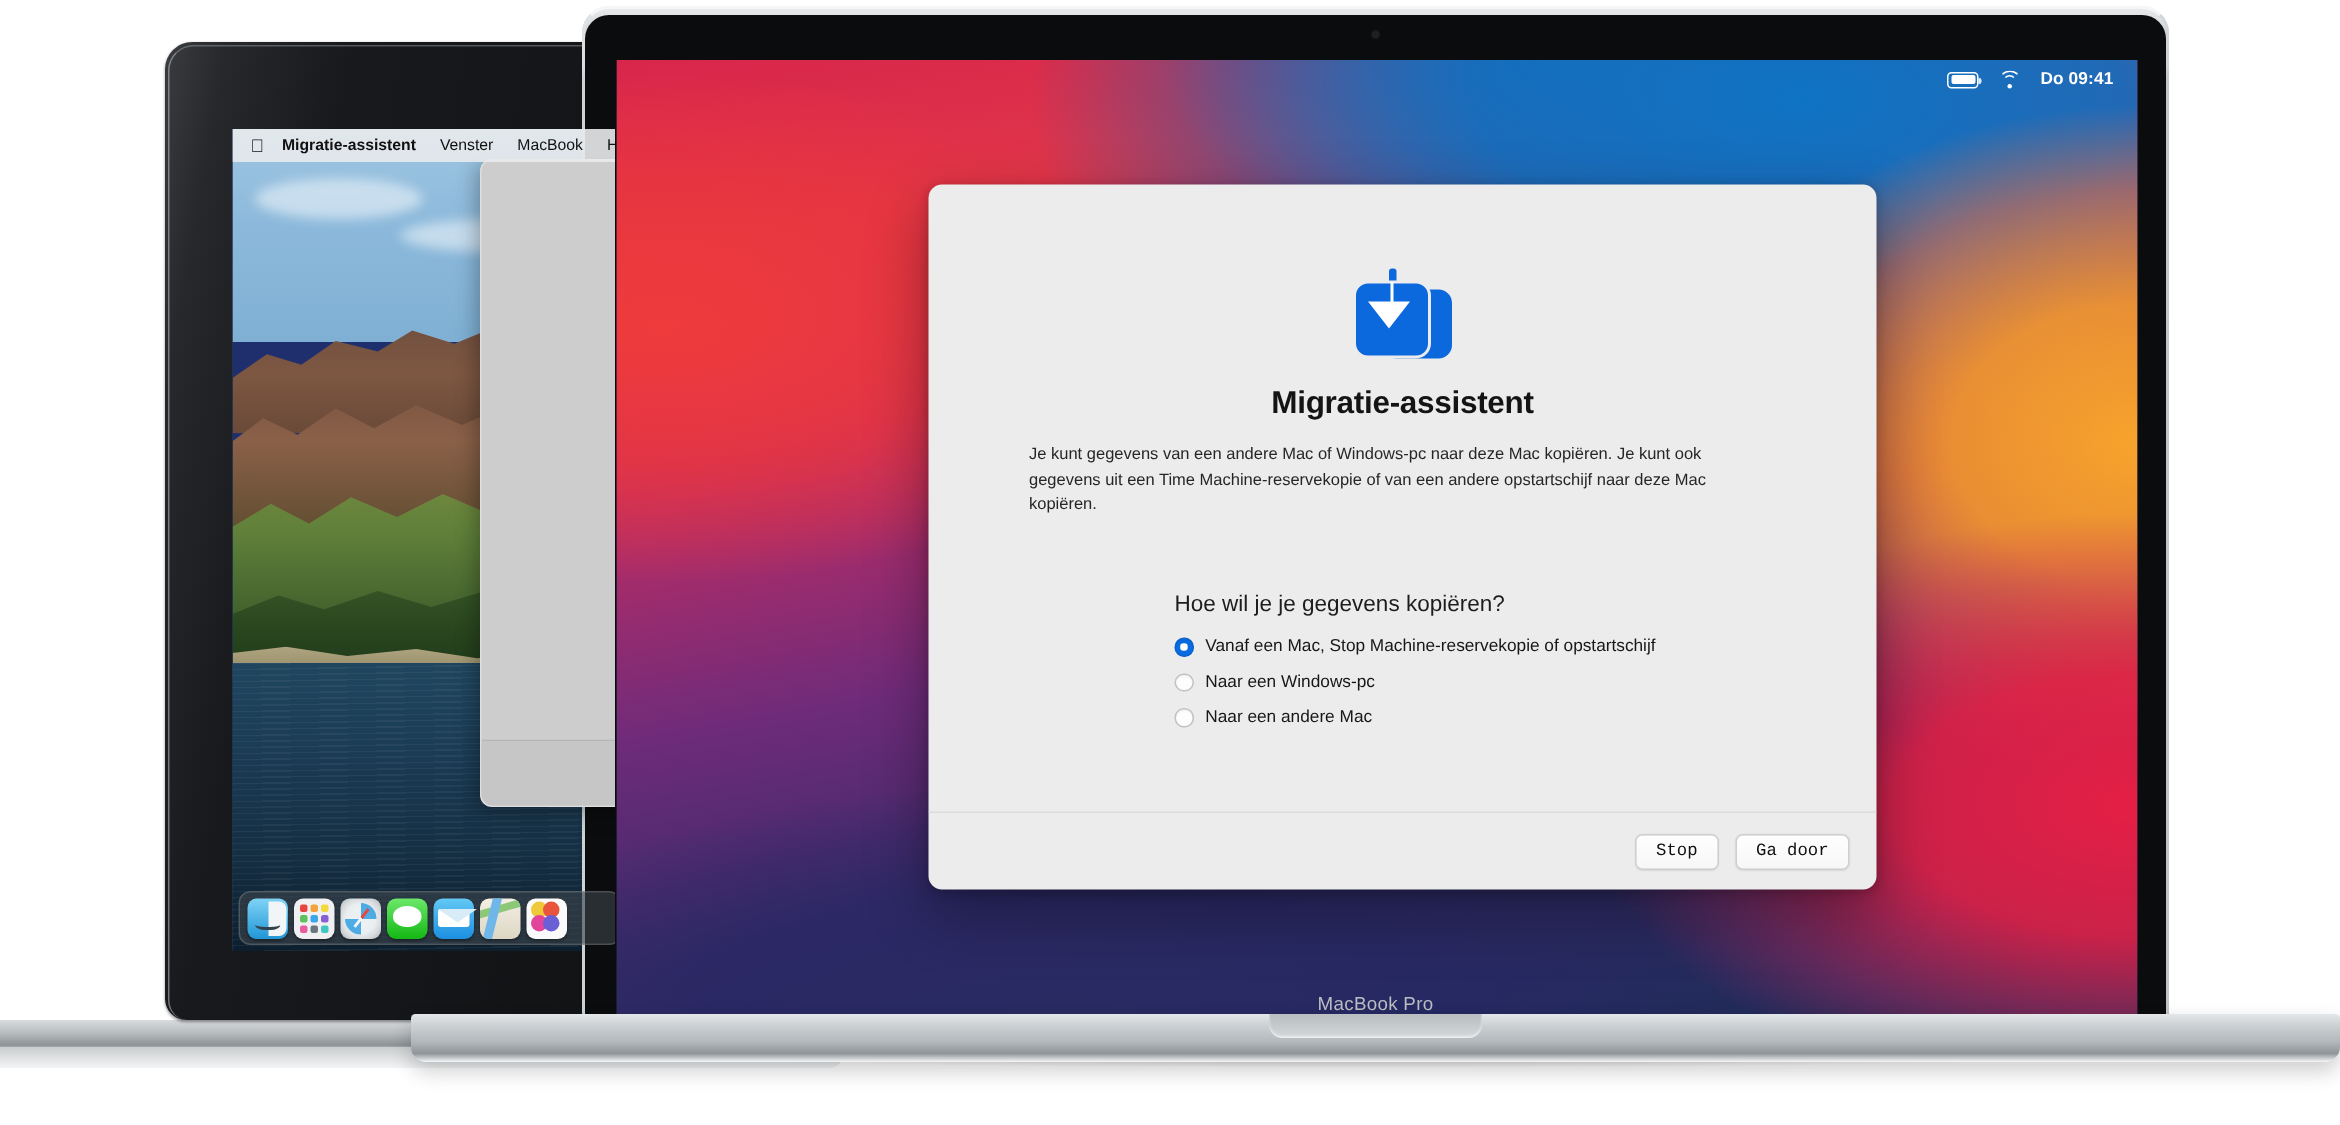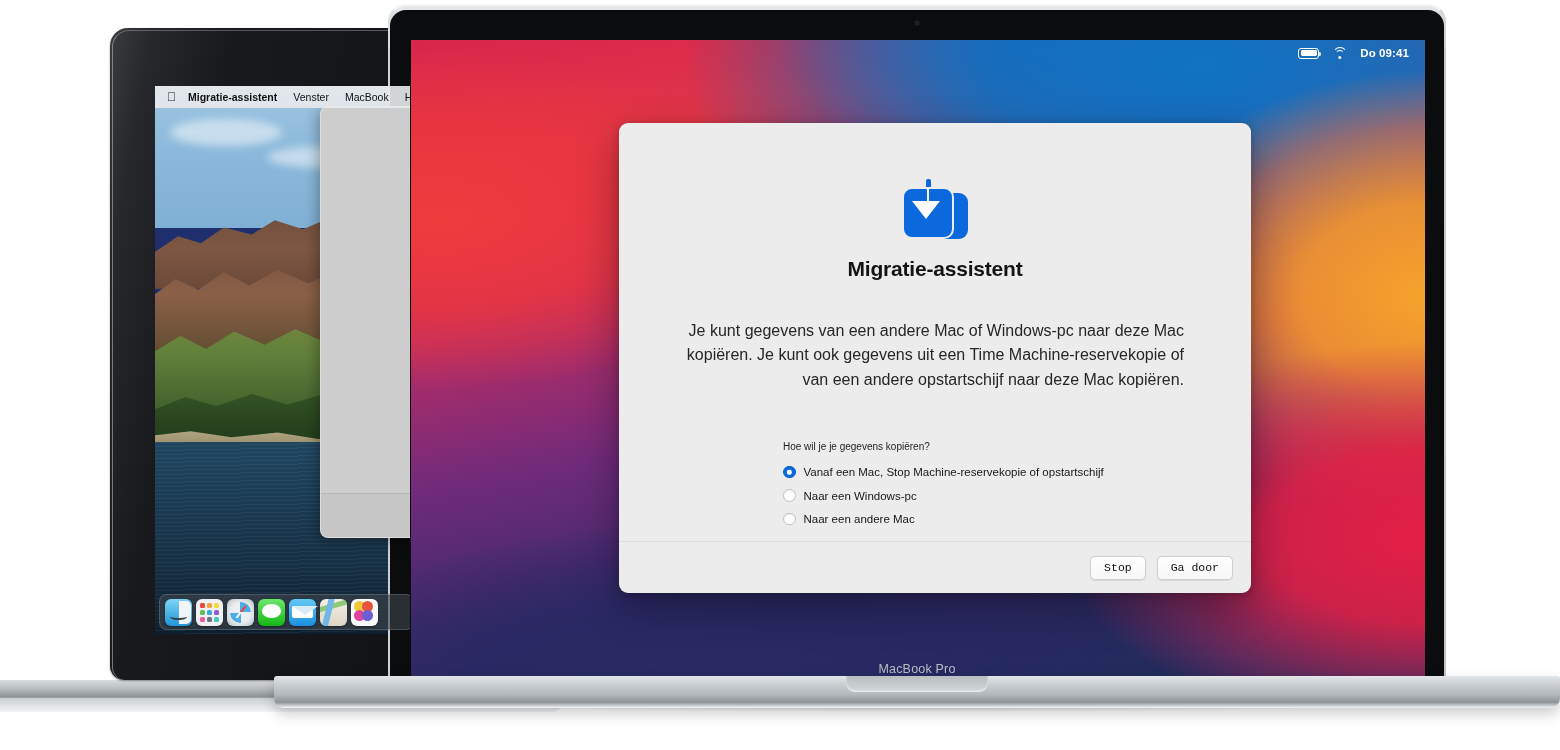--- a/index.html
+++ b/index.html
@@ -177,22 +177,22 @@
   .mig-icon{position:relative;width:66px;height:62px;margin-bottom:16px;}
   .mig-back{position:absolute;right:0;top:14px;width:46px;height:46px;border-radius:9px;background:#0b69dd;}
   .mig-front{position:absolute;left:0;top:8px;width:52px;height:52px;border-radius:10px;background:#0b69dd;
     border:2.5px solid #ececec;}
   .mig-arrow{position:absolute;left:23.5px;top:0;width:5px;height:30px;background:#0b69dd;border-radius:2px;}
   .mig-arrow2{position:absolute;left:10px;top:22px;width:28px;height:20px;}
   .mig-arrow2::before{content:"";position:absolute;left:0;top:0;width:0;height:0;
     border-left:14px solid transparent;border-right:14px solid transparent;border-top:18px solid #fff;}
   .mig-stem-w{position:absolute;left:24.8px;top:9px;width:2.6px;height:22px;background:#fff;}
   .dlg-title{font-size:21px;font-weight:700;color:#141414;letter-spacing:-.2px;margin-bottom:14px;}
-  .dlg-desc{font-size:16px;line-height:1.52;color:#262626;text-align:right;max-width:498px;margin-top:24px;}
-  .dlg-question{font-size:10px;color:#1d1d1d;margin-top:49px;align-self:flex-start;
+  .dlg-desc{font-size:11px;line-height:1.52;color:#262626;text-align:left;max-width:498px;}
+  .dlg-question{font-size:15px;color:#1d1d1d;margin-top:49px;align-self:flex-start;
     margin-left:124px;font-weight:400;}
   .radios{align-self:flex-start;margin-left:124px;margin-top:14px;
     display:flex;flex-direction:column;gap:11px;}
   .radio-row{display:flex;align-items:center;gap:8px;cursor:default;}
   .radio{width:12.5px;height:12.5px;border-radius:50%;flex:0 0 auto;
     background:#fdfdfd;border:1px solid #c2c2c2;box-shadow:inset 0 1px 1px rgba(0,0,0,.05);}
   .radio.on{background:#0a6ce0;border:1px solid #0a62cc;position:relative;}
   .radio.on::after{content:"";position:absolute;left:50%;top:50%;transform:translate(-50%,-50%);
     width:4.4px;height:4.4px;border-radius:50%;background:#fff;}
   .radio-label{font-size:11.5px;color:#171717;white-space:nowrap;}

